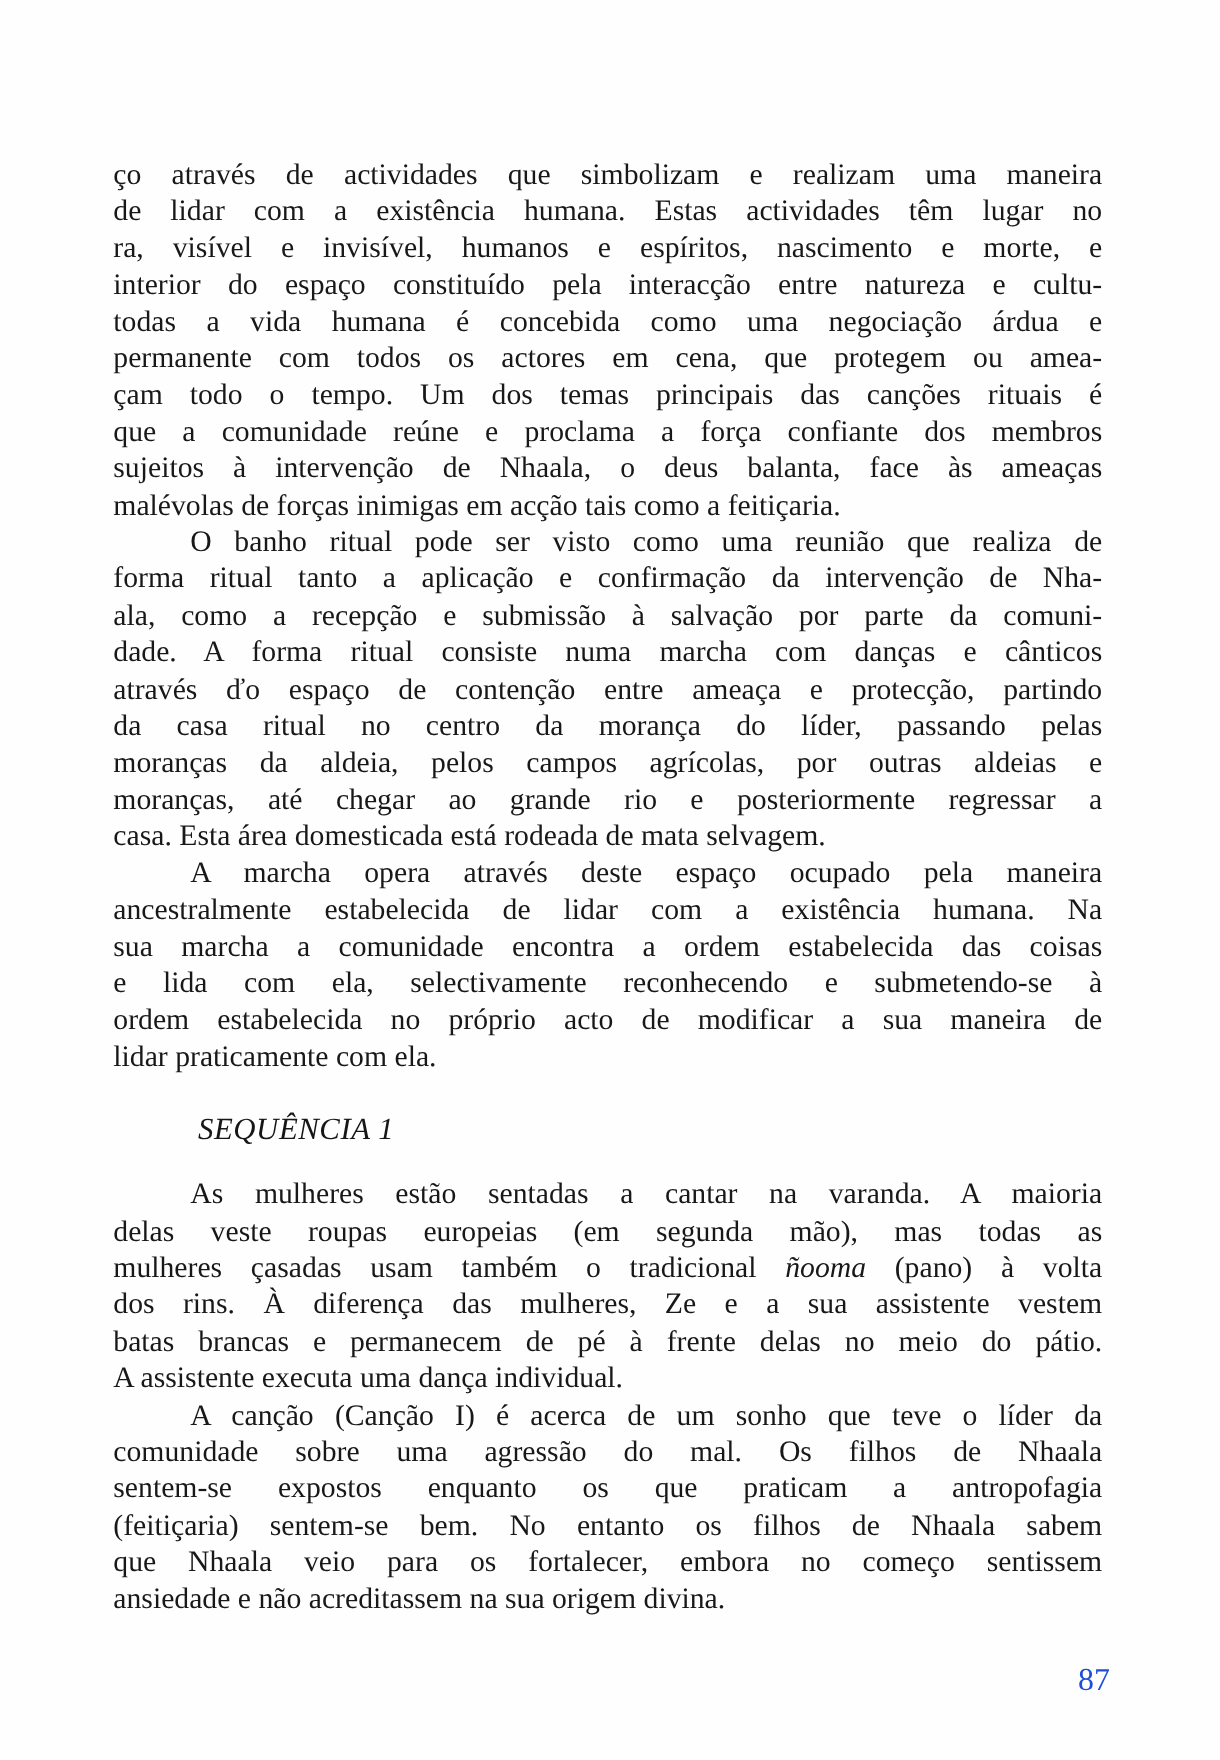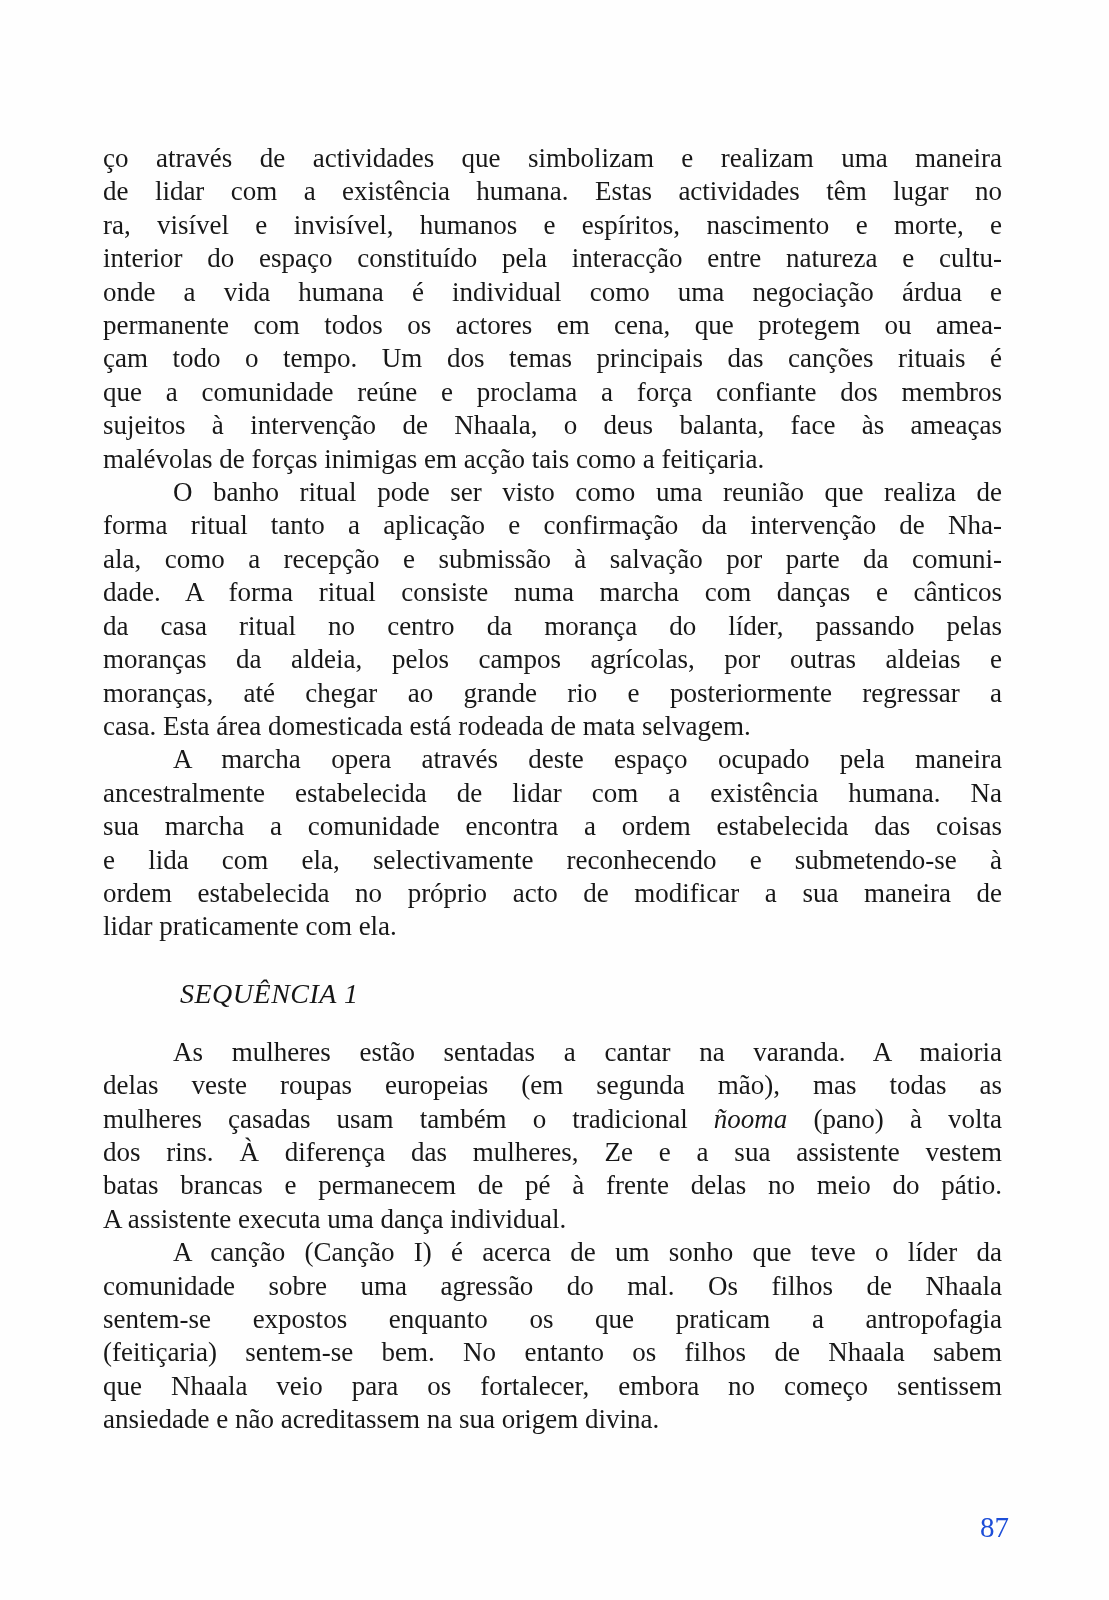--- a/index.html
+++ b/index.html
@@ -66,32 +66,33 @@
 <body>
 
 <div class="page">
   <div class="text-block">
     <div>
         <div class="para">
           <div class="line">ço através de actividades que simbolizam e realizam uma maneira</div>
           <div class="line">de lidar com a existência humana. Estas actividades têm lugar no</div>
           <div class="line">ra, visível e invisível, humanos e espíritos, nascimento e morte, e</div>
           <div class="line">interior do espaço constituído pela interacção entre natureza e cultu-</div>
-          <div class="line">onde a vida humana é individual como uma negociação árdua e</div>
+          <div class="line">todas a vida humana é concebida como uma negociação árdua e</div>
           <div class="line">permanente com todos os actores em cena, que protegem ou amea-</div>
           <div class="line">çam todo o tempo. Um dos temas principais das canções rituais é</div>
           <div class="line">que a comunidade reúne e proclama a força confiante dos membros</div>
           <div class="line">sujeitos à intervenção de Nhaala, o deus balanta, face às ameaças</div>
           <div class="line last">malévolas de forças inimigas em acção tais como a feitiçaria.</div>
         </div>
         <div class="para">
           <div class="line indent">O banho ritual pode ser visto como uma reunião que realiza de</div>
           <div class="line">forma ritual tanto a aplicação e confirmação da intervenção de Nha-</div>
           <div class="line">ala, como a recepção e submissão à salvação por parte da comuni-</div>
           <div class="line">dade. A forma ritual consiste numa marcha com danças e cânticos</div>
+          <div class="line">através ďo espaço de contenção entre ameaça e protecção, partindo</div>
           <div class="line">da casa ritual no centro da morança do líder, passando pelas</div>
           <div class="line">moranças da aldeia, pelos campos agrícolas, por outras aldeias e</div>
           <div class="line">moranças, até chegar ao grande rio e posteriormente regressar a</div>
           <div class="line last">casa. Esta área domesticada está rodeada de mata selvagem.</div>
         </div>
         <div class="para">
           <div class="line indent">A marcha opera através deste espaço ocupado pela maneira</div>
           <div class="line">ancestralmente estabelecida de lidar com a existência humana. Na</div>
           <div class="line">sua marcha a comunidade encontra a ordem estabelecida das coisas</div>
           <div class="line">e lida com ela, selectivamente reconhecendo e submetendo-se à</div>

